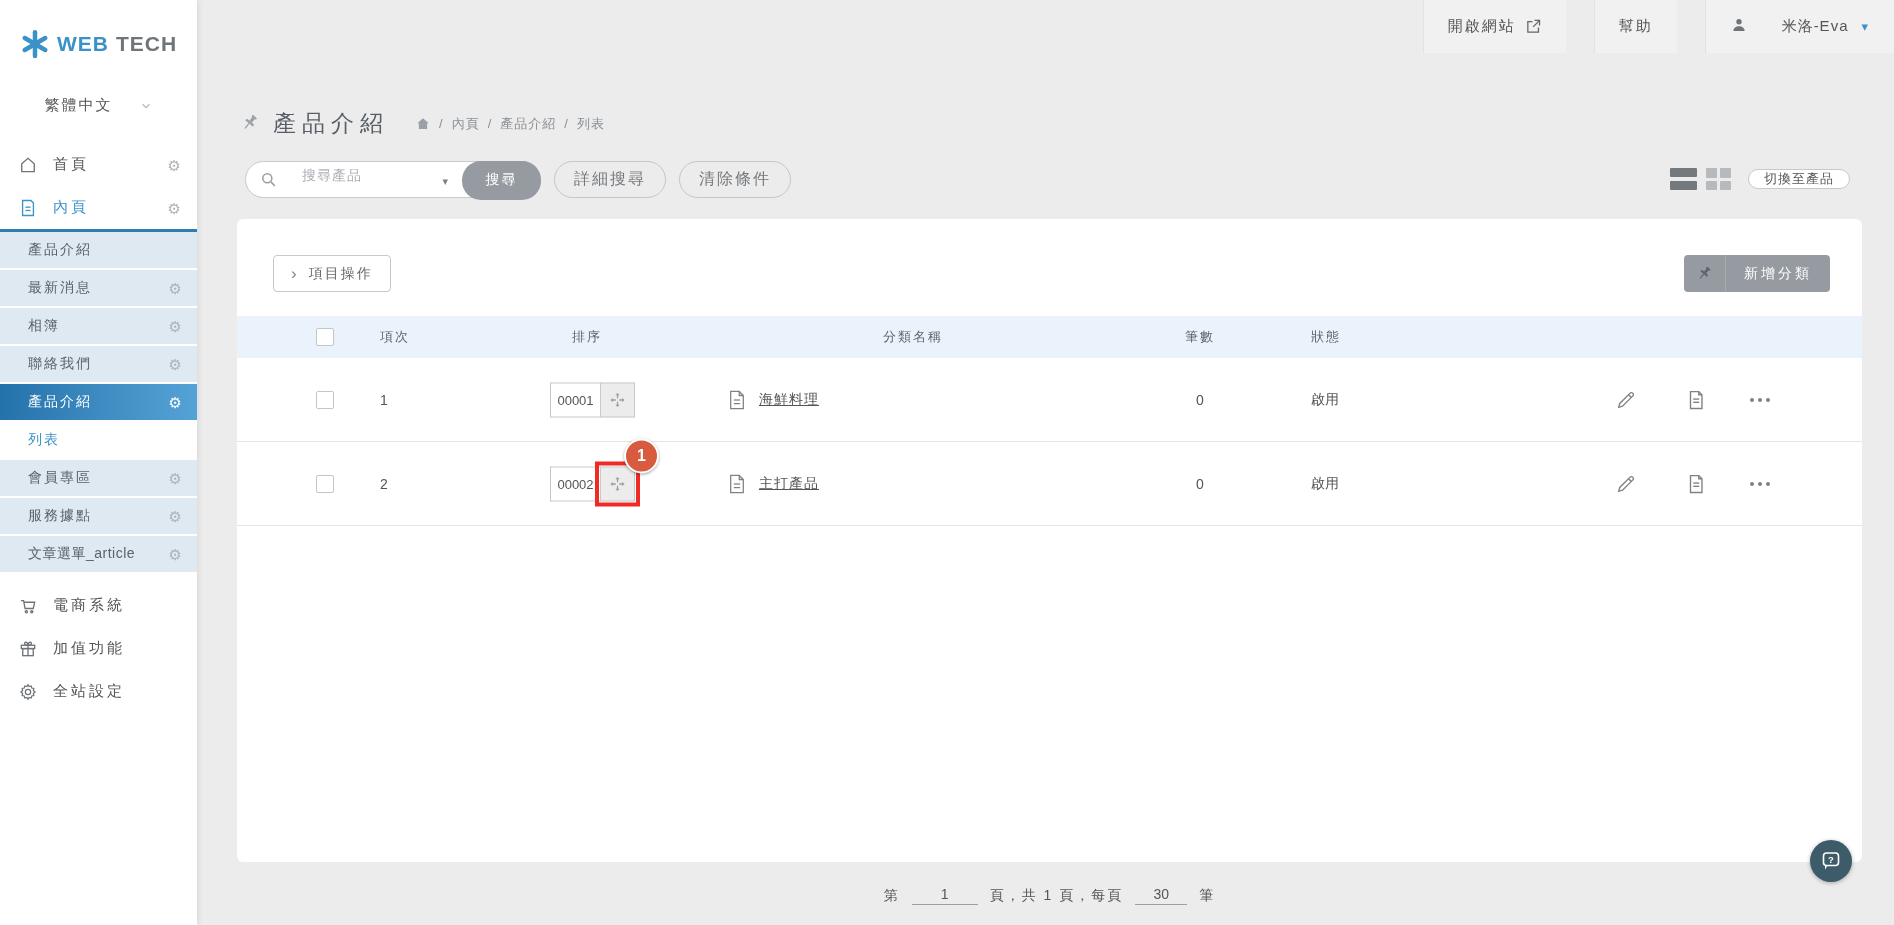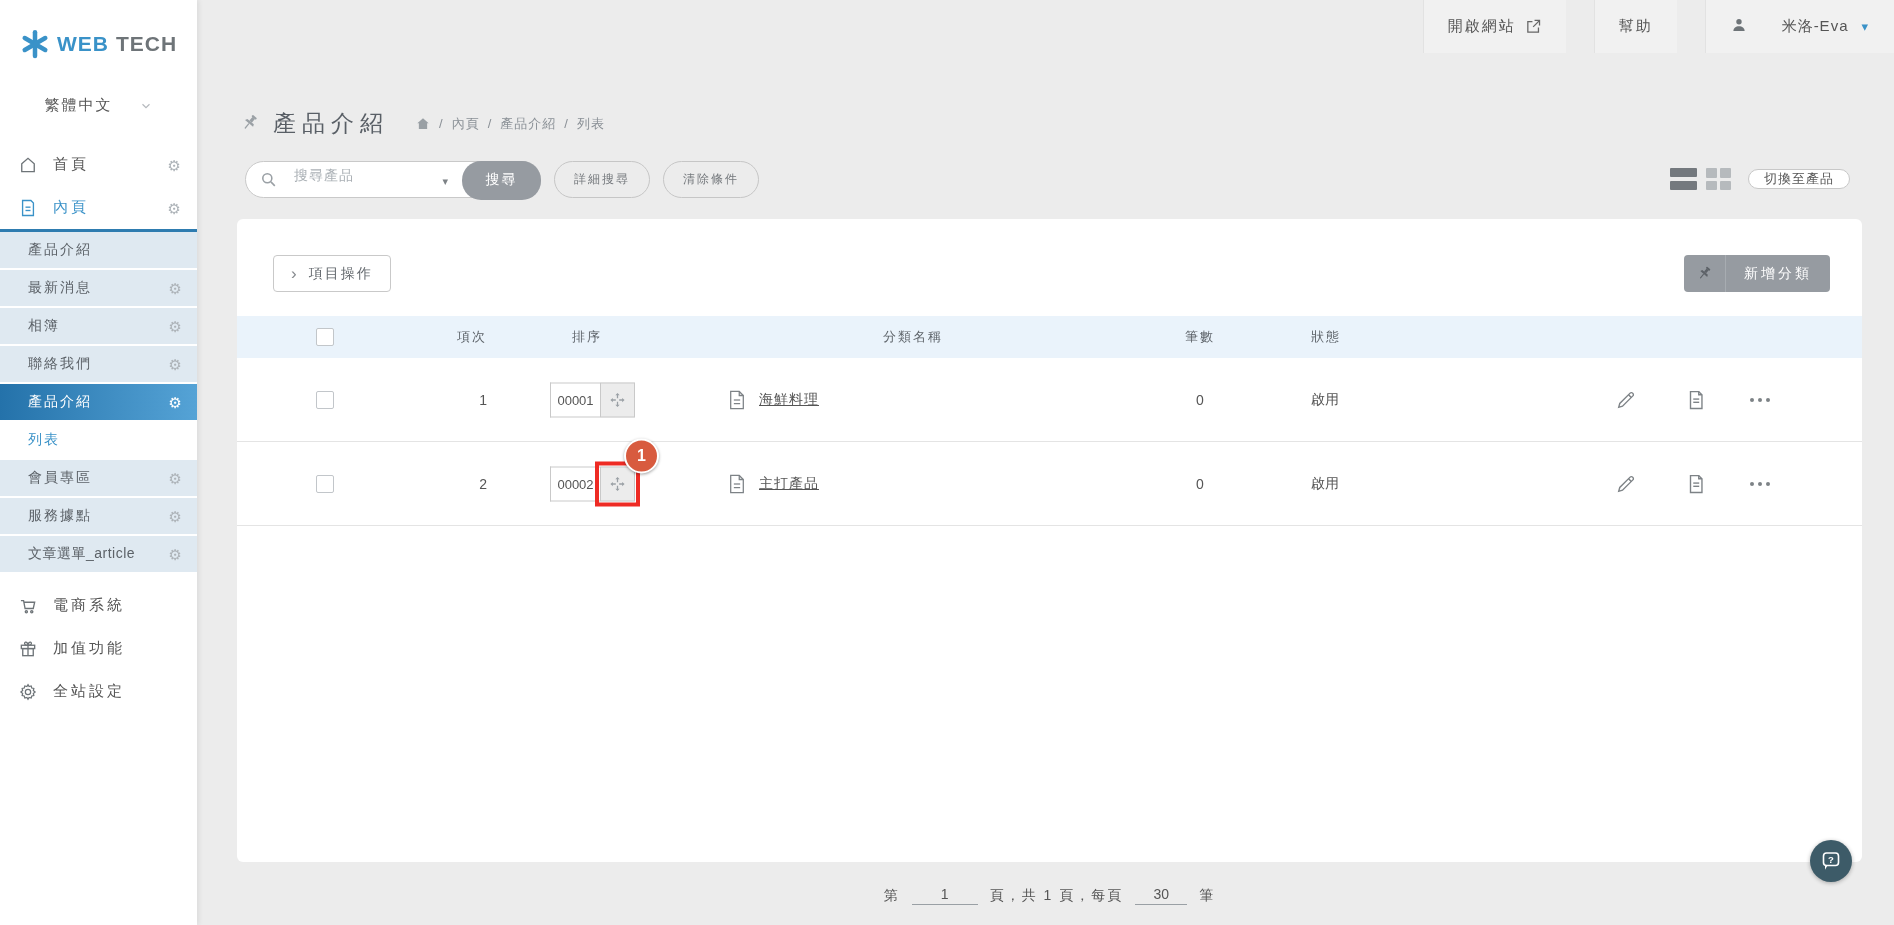--- a/index.html
+++ b/index.html
@@ -50,28 +50,28 @@
   .pin-icon svg { width:21px; height:21px; color:#9aa0a5; display:block; }
   .page-title { font-size:23px; font-weight:normal; color:#595f66; letter-spacing:6px; margin-left:12px; }
   .breadcrumb { display:flex; align-items:center; gap:8px; margin-left:26px; font-size:13px; color:#8a9096; letter-spacing:1px; }
   .breadcrumb .home-icon svg { width:16px; height:16px; color:#9aa0a5; display:block; }
   .crumb { cursor:pointer; }
 
   
   .toolbar { position:absolute; left:245px; top:160px; right:44px; height:38px; display:flex; align-items:center; }
   .search-wrap { position:relative; width:296px; height:37px; border:1px solid #c9c9c9; border-radius:19px; background:#fff; }
   .search-wrap .search-icon { position:absolute; left:13px; top:8px; width:19px; height:19px; color:#9aa0a5; }
-  .search-wrap input { position:absolute; left:48px; top:1px; width:160px; height:25px; border:none; outline:none;
+  .search-wrap input { position:absolute; left:56px; top:1px; width:160px; height:25px; border:none; outline:none;
                        font-size:14px; color:#555; letter-spacing:1px; font-family:inherit; background:transparent; }
   .search-wrap input::placeholder { color:#aab0b5; }
   .search-drop { position:absolute; right:92px; top:13px; color:#7d8286; font-size:11px; cursor:pointer; }
   .search-btn { position:absolute; right:-1px; top:-1px; height:39px; width:79px; border:none; border-radius:19px;
                 background:var(--btn-gray); color:#fff; font-size:14px; letter-spacing:2px; cursor:pointer; font-family:inherit; }
   .pill-btn { height:37px; border:1px solid #c6c6c6; border-radius:19px; background:transparent; color:#75797d;
-              font-size:12px; letter-spacing:2px; padding:0 19px; margin-left:13px; cursor:pointer; font-family:inherit; }
+              font-size:16px; letter-spacing:2px; padding:0 19px; margin-left:13px; cursor:pointer; font-family:inherit; }
   .view-group { margin-left:auto; display:flex; align-items:center; }
   .icon-list { width:27px; height:22px; display:flex; flex-direction:column; justify-content:space-between; cursor:pointer; }
   .icon-list i { display:block; height:9px; background:#74797e; border-radius:1px; }
   .icon-grid { width:25px; height:22px; margin-left:9px; display:grid; grid-template-columns:1fr 1fr; gap:3px; cursor:pointer; }
   .icon-grid i { background:#b6babd; border-radius:1px; }
   .switch-btn { margin-left:17px; height:20px; padding:0 15px; background:#fff; border:1px solid #c8c8c8; border-radius:10px;
                 font-size:13px; color:#555; letter-spacing:1px; cursor:pointer; font-family:inherit; }
 
   
   .card { position:absolute; left:237px; top:219px; width:1625px; height:643px; background:#fff; border-radius:6px; }
@@ -84,21 +84,21 @@
   .add-cat-btn .ic { width:42px; display:flex; align-items:center; justify-content:center; border-right:1px solid #a7acb1; }
   .add-cat-btn .ic svg { width:18px; height:18px; color:#5d6268; }
   .add-cat-btn .lbl { display:flex; align-items:center; padding:0 18px; color:#fff; font-size:14px; letter-spacing:3px; }
 
   
   .t-head { position:absolute; left:0; top:97px; width:100%; height:42px; background:var(--table-header-bg);
             font-size:13px; color:#5e646a; letter-spacing:2px; }
   .t-row { position:absolute; left:0; width:100%; height:84px; border-bottom:1px solid #e4e4e4; font-size:14px; }
   .t-row.r0 { top:139px; } .t-row.r1 { top:223px; }
   .cell { position:absolute; top:50%; transform:translateY(-50%); }
-  .c-check { left:79px; } .c-index { left:164px; width:86px; text-align:right; }
+  .c-check { left:79px; } .c-index { left:143px; width:86px; text-align:left; }
   .c-sort { left:313px; display:flex; align-items:center; }
   .c-name { left:491px; display:flex; align-items:center; gap:13px; }
   .c-count { left:920px; width:86px; text-align:center; }
   .c-status { left:1074px; width:86px; text-align:left; }
   .c-edit { left:1378px; } .c-copy { left:1448px; } .c-dots { left:1513px; }
 
   .checkbox { width:18px; height:18px; border:1px solid #c2c6ca; border-radius:2px; background:#fff; cursor:pointer; }
   .sort-input { width:50px; height:35px; border:1px solid #c9c9c9; border-right:none; text-align:center; font-size:13px;
                 color:#555; outline:none; font-family:inherit; }
   .drag-handle { position:relative; width:35px; height:35px; background:#ececec; border:1px solid #c9c9c9;

